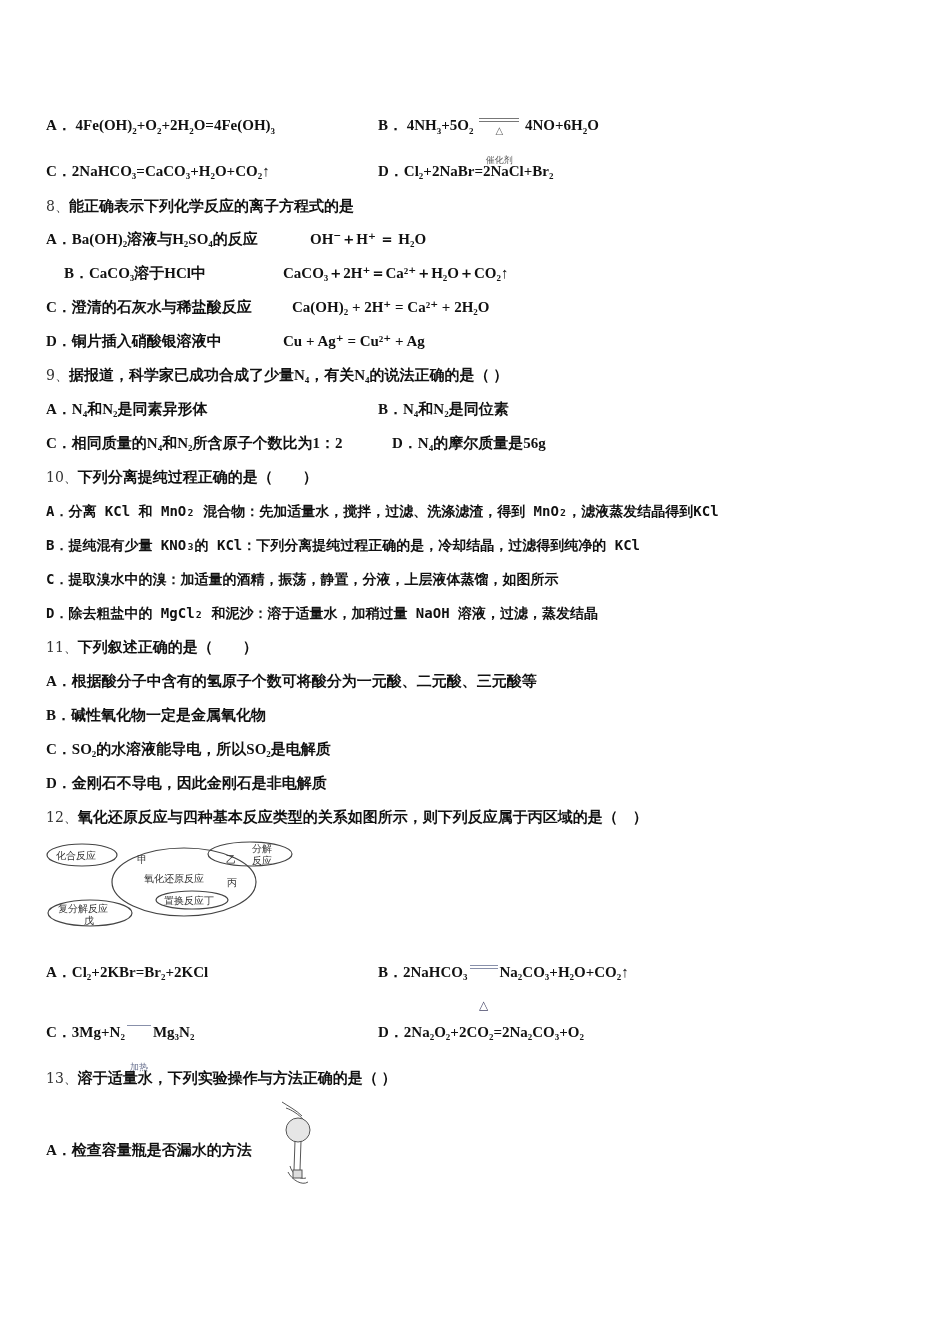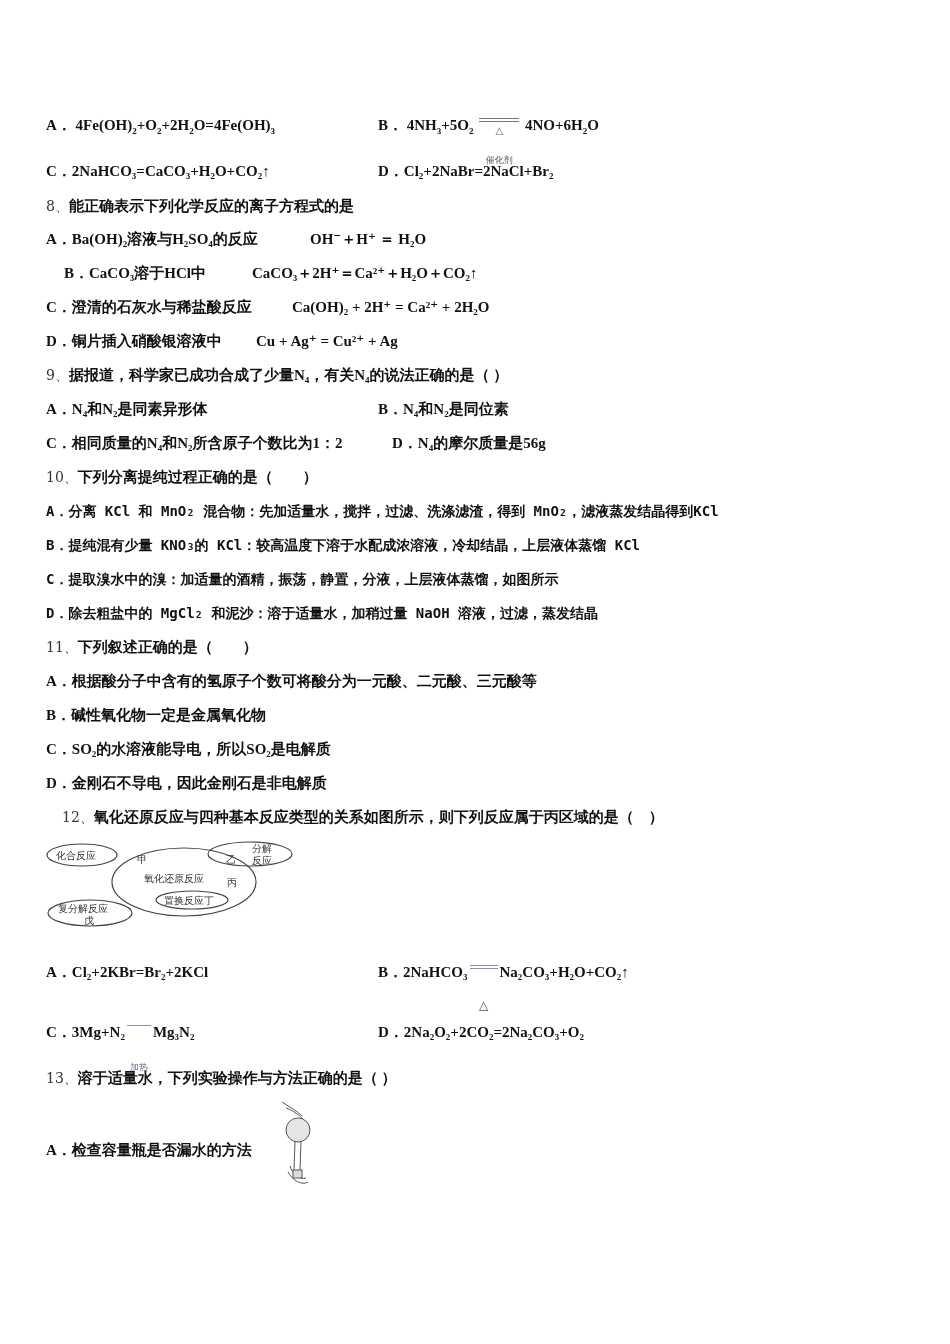--- a/index.html
+++ b/index.html
@@ -46,29 +46,29 @@
 
 <div class="line b" style="top:196px;">
   <span class="qnum">8、</span><span>能正确表示下列化学反应的离子方程式的是</span>
 </div>
 <div class="line b" style="top:229px;">
   <span>A．</span><span>Ba(OH)₂溶液与H₂SO₄的反应</span>
   <span style="position:absolute;left:264px;">OH⁻＋H⁺ ＝ H₂O</span>
 </div>
 <div class="line b" style="top:263px;margin-left:18px;">
   <span>B．</span><span>CaCO₃溶于HCl中</span>
-  <span style="position:absolute;left:188px;">CaCO₃＋2H⁺＝Ca²⁺＋H₂O＋CO₂↑</span>
+  <span style="position:absolute;left:219px;">CaCO₃＋2H⁺＝Ca²⁺＋H₂O＋CO₂↑</span>
 </div>
 <div class="line b" style="top:297px;">
   <span>C．</span><span>澄清的石灰水与稀盐酸反应</span>
   <span style="position:absolute;left:246px;">Ca(OH)₂ + 2H⁺ = Ca²⁺ + 2H₂O</span>
 </div>
 <div class="line b" style="top:331px;">
   <span>D．</span><span>铜片插入硝酸银溶液中</span>
-  <span style="position:absolute;left:210px;">Cu + Ag⁺ = Cu²⁺ + Ag</span>
+  <span style="position:absolute;left:237px;">Cu + Ag⁺ = Cu²⁺ + Ag</span>
 </div>
 
 <div class="line b" style="top:365px;">
   <span class="qnum">9、</span><span>据报道，科学家已成功合成了少量N₄，有关N₄的说法正确的是（ ）</span>
 </div>
 <div class="line b" style="top:399px;">
   <span>A．</span><span>N₄和N₂是同素异形体</span>
 </div>
 <div class="line b col2" style="top:399px;">
   <span>B．</span><span>N₄和N₂是同位素</span>
@@ -80,21 +80,21 @@
   <span>D．</span><span>N₄的摩尔质量是56g</span>
 </div>
 
 <div class="line b" style="top:467px;">
   <span class="qnum">10、</span><span>下列分离提纯过程正确的是（　　）</span>
 </div>
 <div class="line b mono" style="top:501px;">
   <span>A．</span><span>分离 KCl 和 MnO₂ 混合物：先加适量水，搅拌，过滤、洗涤滤渣，得到 MnO₂，滤液蒸发结晶得到KCl</span>
 </div>
 <div class="line b mono" style="top:535px;">
-  <span>B．</span><span>提纯混有少量 KNO₃的 KCl：较高温度下溶于水配成浓溶液，冷却结晶，上层液体蒸馏 KCl</span>
+  <span>B．</span><span>提纯混有少量 KNO₃的 KCl：下列分离提纯过程正确的是，冷却结晶，过滤得到纯净的 KCl</span>
 </div>
 <div class="line b mono" style="top:569px;">
   <span>C．</span><span>提取溴水中的溴：加适量的酒精，振荡，静置，分液，上层液体蒸馏，如图所示</span>
 </div>
 <div class="line b mono" style="top:603px;">
   <span>D．</span><span>除去粗盐中的 MgCl₂ 和泥沙：溶于适量水，加稍过量 NaOH 溶液，过滤，蒸发结晶</span>
 </div>
 
 <div class="line b" style="top:637px;">
   <span class="qnum">11、</span><span>下列叙述正确的是（　　）</span>
@@ -105,21 +105,21 @@
 <div class="line b" style="top:705px;">
   <span>B．</span><span>碱性氧化物一定是金属氧化物</span>
 </div>
 <div class="line b" style="top:739px;">
   <span>C．</span><span>SO₂的水溶液能导电，所以SO₂是电解质</span>
 </div>
 <div class="line b" style="top:773px;">
   <span>D．</span><span>金刚石不导电，因此金刚石是非电解质</span>
 </div>
 
-<div class="line b" style="top:807px;margin-left:16px;">
+<div class="line b" style="top:807px;">
   <span class="qnum">12、</span><span>氧化还原反应与四种基本反应类型的关系如图所示，则下列反应属于丙区域的是（　）</span>
 </div>
 
 <div class="diagram">
   <svg viewBox="0 0 256 92" xmlns="http://www.w3.org/2000/svg" font-family="DejaVu Serif, serif" font-size="10" fill="#333">
     <g fill="none" stroke="#444" stroke-width="1.2">
       <ellipse cx="38" cy="17" rx="35" ry="11"></ellipse>
       <ellipse cx="140" cy="44" rx="72" ry="34"></ellipse>
       <ellipse cx="206" cy="16" rx="42" ry="12"></ellipse>
       <ellipse cx="148" cy="62" rx="36" ry="9"></ellipse>

